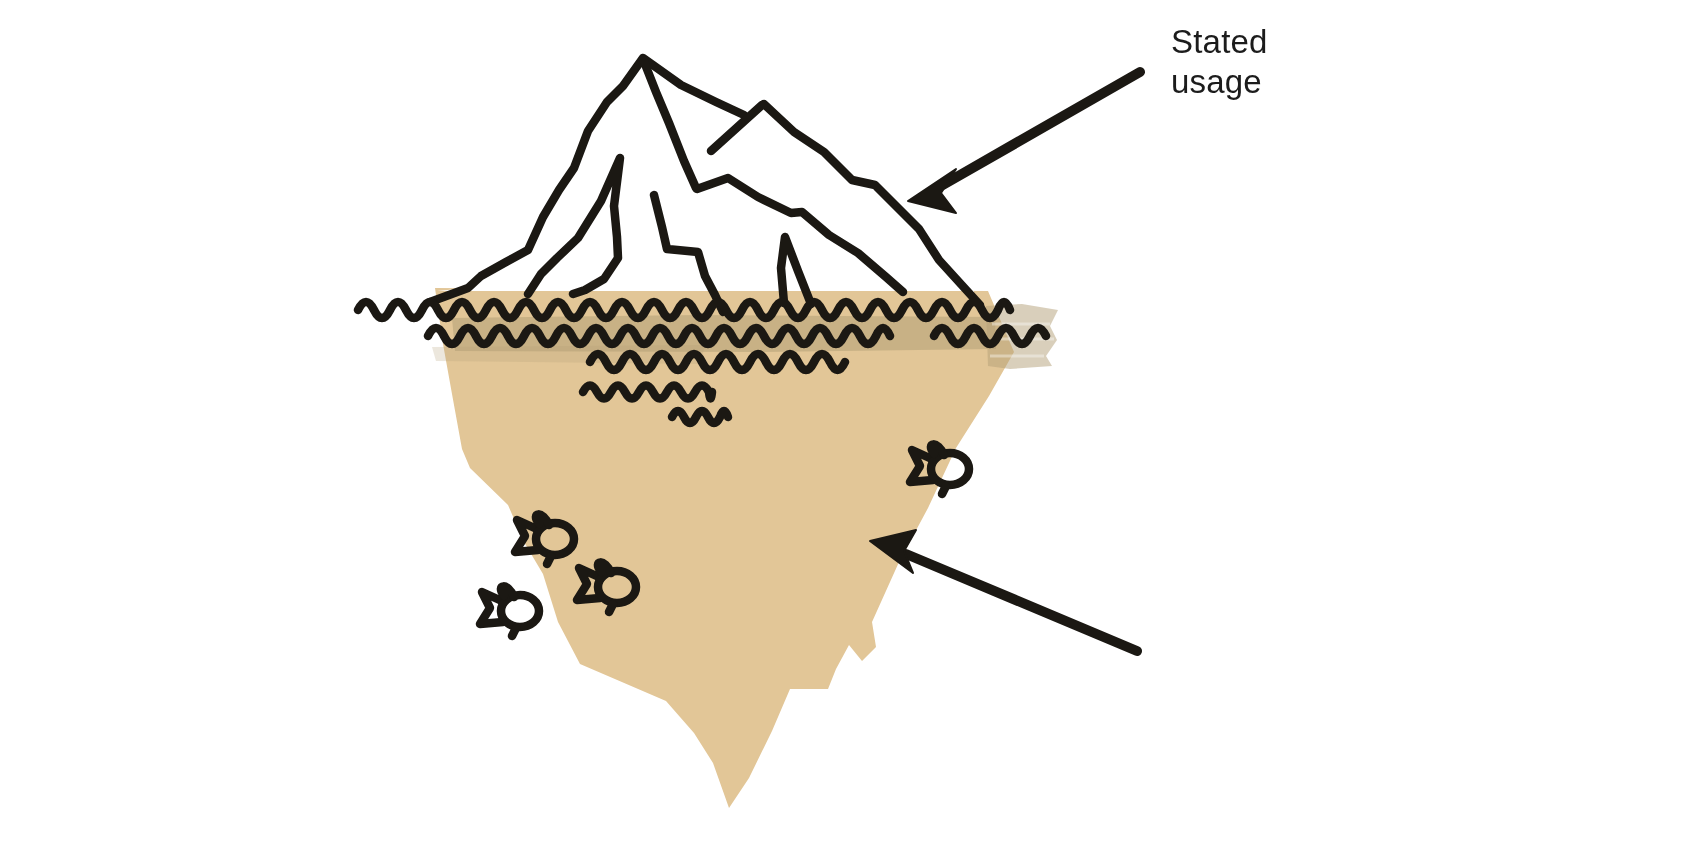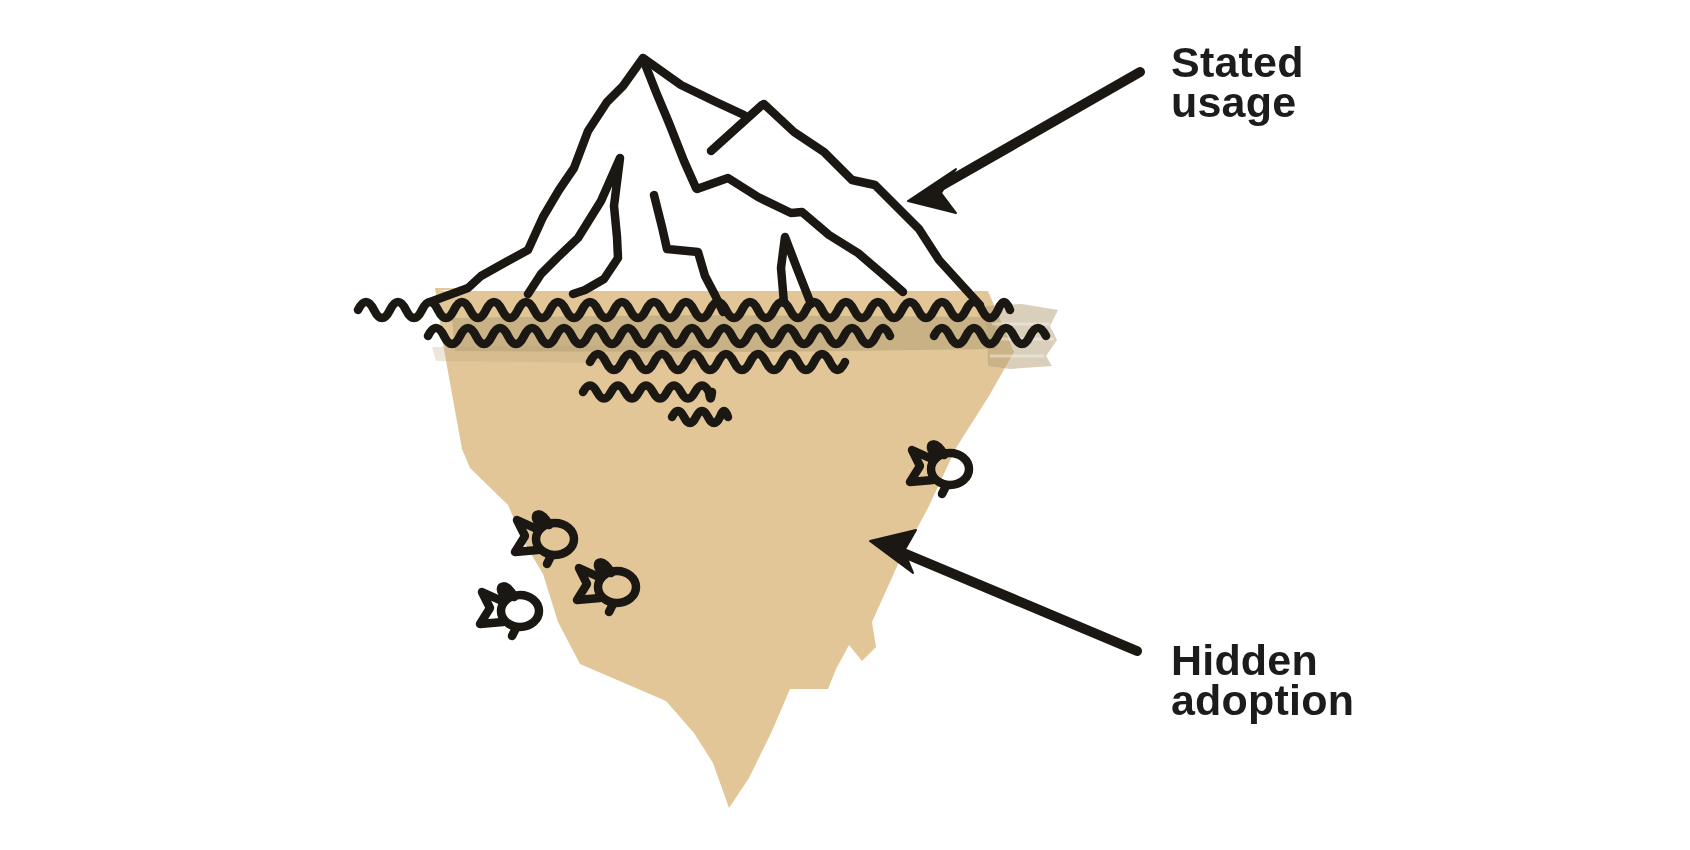--- a/index.html
+++ b/index.html
@@ -50,27 +50,26 @@
   .white-fill {
     fill: var(--color-iceberg_white, #ffffff);
   }
   .scratch {
     stroke: rgba(255,255,255,0.38);
     stroke-width: 3;
     fill: none;
   }
   .diagram-label {
     position: absolute;
-    font-size: 43px;
+    font-size: 33px;
     line-height: 40px;
-    font-weight: 700;
+    font-weight: 400;
     letter-spacing: 0.2px;
     color: var(--color-label_text, #1c1c1c);
     white-space: nowrap;
-    margin-top: 20px;
   }
   .diagram-label span { display: block; }
   #label-stated { left: 1171px; top: 22px; }
   #label-hidden { left: 1171px; top: 620px; }
 </style>
 </head>
 <body>
 
 <div id="stage">
 
@@ -139,18 +138,14 @@
     <g>
       <path class="ink-line-thick" d="M 1137,651 L 906,554"></path>
       <polygon class="ink-solid" points="870,541 916,530 904,551 913,573"></polygon>
     </g>
   </svg>
 
   <div class="diagram-label" id="label-stated">
     <span>Stated</span>
     <span>usage</span>
   </div>
-  <div class="diagram-label" id="label-hidden">
-    <span>Hidden</span>
-    <span>adoption</span>
-  </div>
 
 </div>
 
 </body></html>

